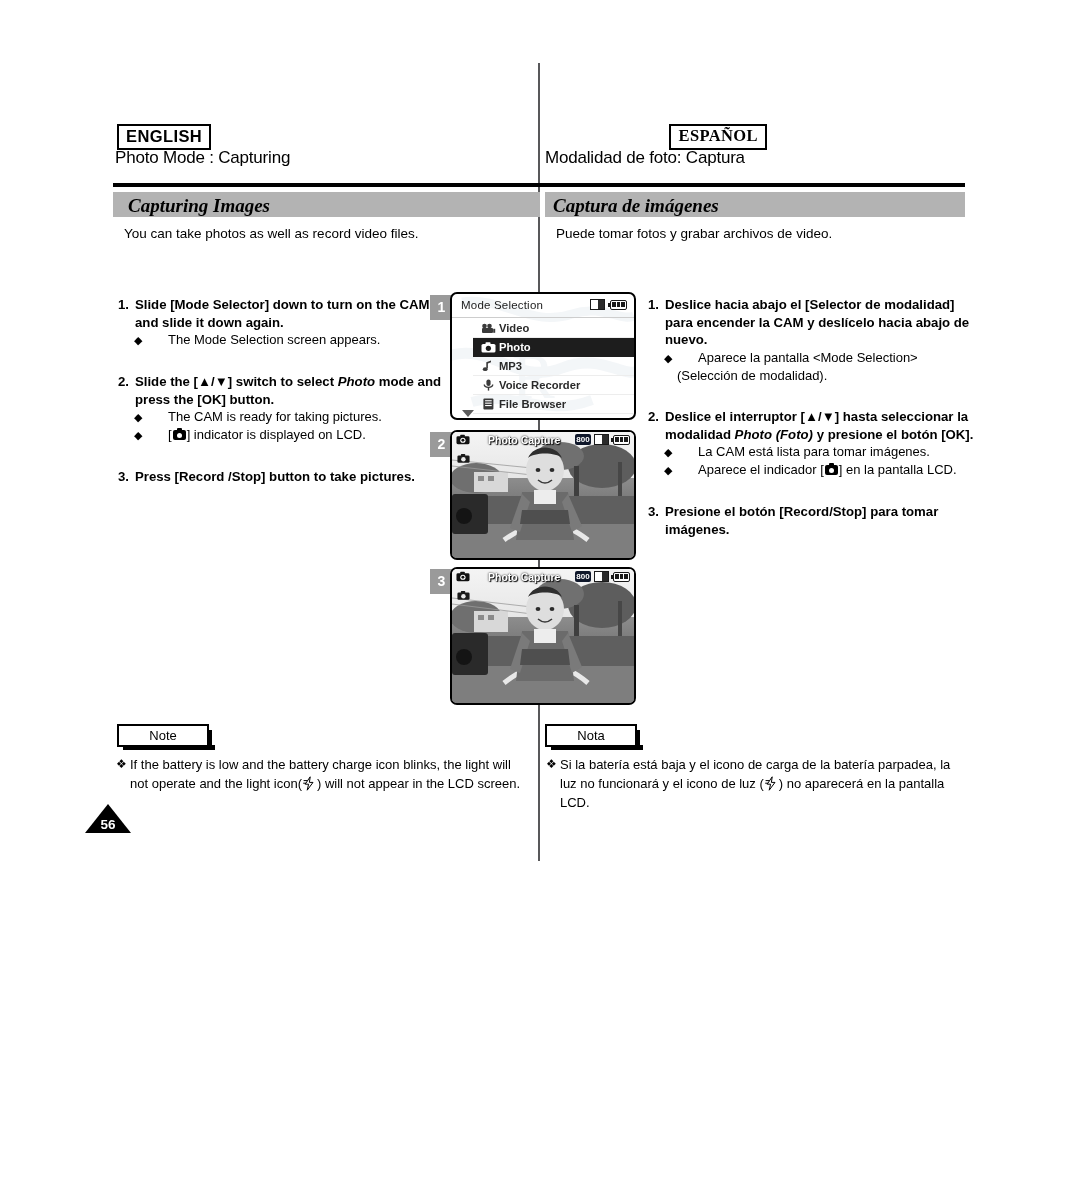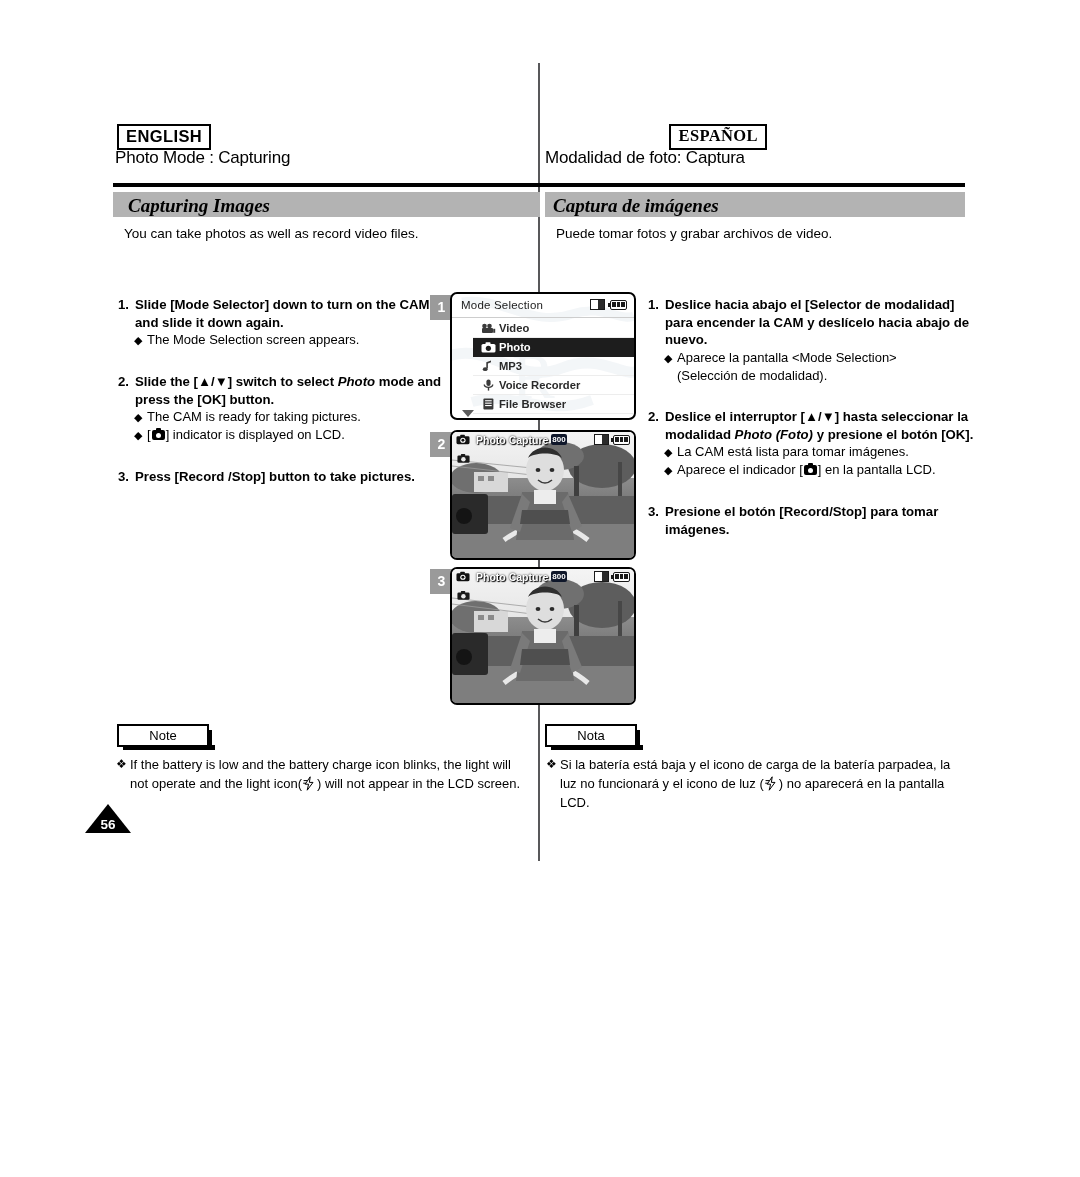--- a/index.html
+++ b/index.html
@@ -133,21 +133,21 @@
     font-size: 13px;
     line-height: 17.5px;
     margin-left: 16px;
   }
   .sub-mark {
     flex: 0 0 auto;
     width: 13px;
     font-size: 11px;
     line-height: 18px;
   }
-  .sub-text { flex: 1 1 auto; }
+  .sub-text { flex: 1 1 auto; margin-left: 21px; }
   .sub-cont {
     margin-left: 29px;
     font-size: 13px;
     line-height: 17.5px;
   }
 
   .step-gap-lg { height: 11px; }
 
   
   .cam-glyph {
@@ -283,21 +283,21 @@
     position: absolute;
     left: 0; top: 0; right: 0; bottom: 0;
   }
   .pc-bar {
     position: absolute;
     left: 0; right: 0; top: 0;
     height: 15px;
     display: flex;
     align-items: center;
     padding-left: 3px;
-    gap: 3px;
+    gap: 15px;
     z-index: 3;
   }
   .pc-label {
     font-size: 10.5px;
     font-weight: bold;
     color: #fff;
     text-shadow: 0 0 2px #000, 1px 1px 1px #000;
     white-space: nowrap;
   }
   .pc-res {

